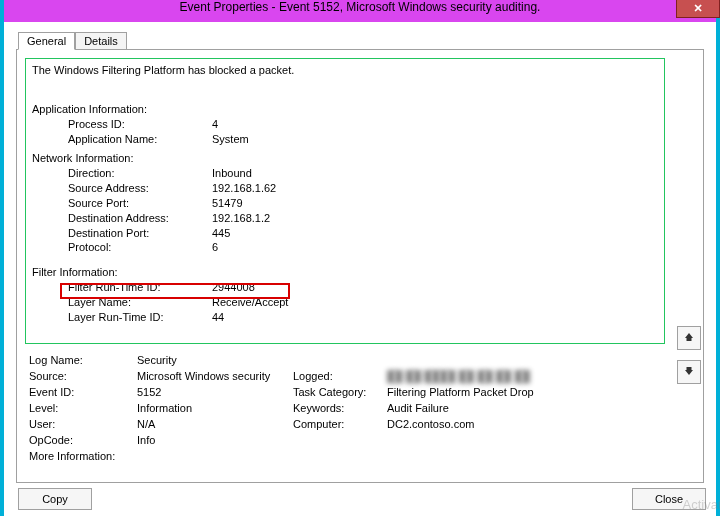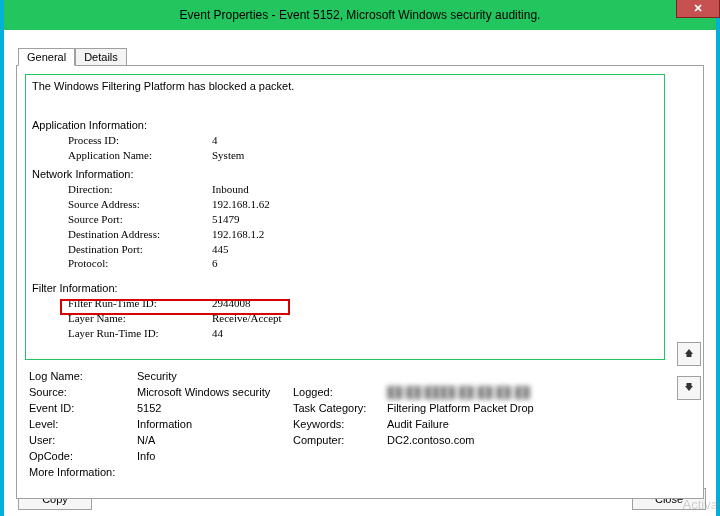--- a/index.html
+++ b/index.html
@@ -12,24 +12,23 @@
     color: #000;
     position: relative;
     overflow: hidden;
   }
   .window {
     position: absolute;
     left: 4px; top: 0; right: 4px; bottom: 0;
     background: #fff;
   }
   .titlebar {
-    height: 30px;
-    background: #22c55e;
-    display: flex;
-    align-items: center;
+    height: 22px;
+    background: #d946ef;
+    display: flex;
     position: relative;
   }
   .titlebar-text {
     flex: 1;
     text-align: center;
     color: #000;
     font-size: 12px;
   }
   .close-btn {
     position: absolute;
@@ -38,21 +37,21 @@
     background: #c75050;
     border: 1px solid #802020;
     display: flex;
     align-items: center;
     justify-content: center;
     color: #fff;
     font-size: 11px;
     font-weight: bold;
   }
   .client {
-    padding: 16px 12px 8px 12px;
+    padding: 8px 12px 8px 12px;
     background: #fff;
   }
   .tab-strip {
     display: flex;
     align-items: flex-end;
     height: 20px;
     margin-bottom: -1px;
     position: relative;
     z-index: 2;
     padding-left: 2px;
@@ -82,21 +81,21 @@
     border: 1px solid #22c55e;
     background: #fff;
     padding: 4px 6px 6px 6px;
     margin: 0 30px 10px 0;
     height: 286px;
     font-size: 11px;
     line-height: 1.35;
     position: relative;
   }
   .section-title { margin-top: 4px; }
-  .row { display: flex; font-family: Liberation Serif, serif; }
+  .row { display: flex; }
   .row .lbl { padding-left: 36px; width: 180px; }
   .row .val { }
   .highlight-box {
     position: absolute;
     border: 2px solid #d80000;
     pointer-events: none;
   }
   .nav-btns {
     position: absolute;
     right: 0; top: 276px;

